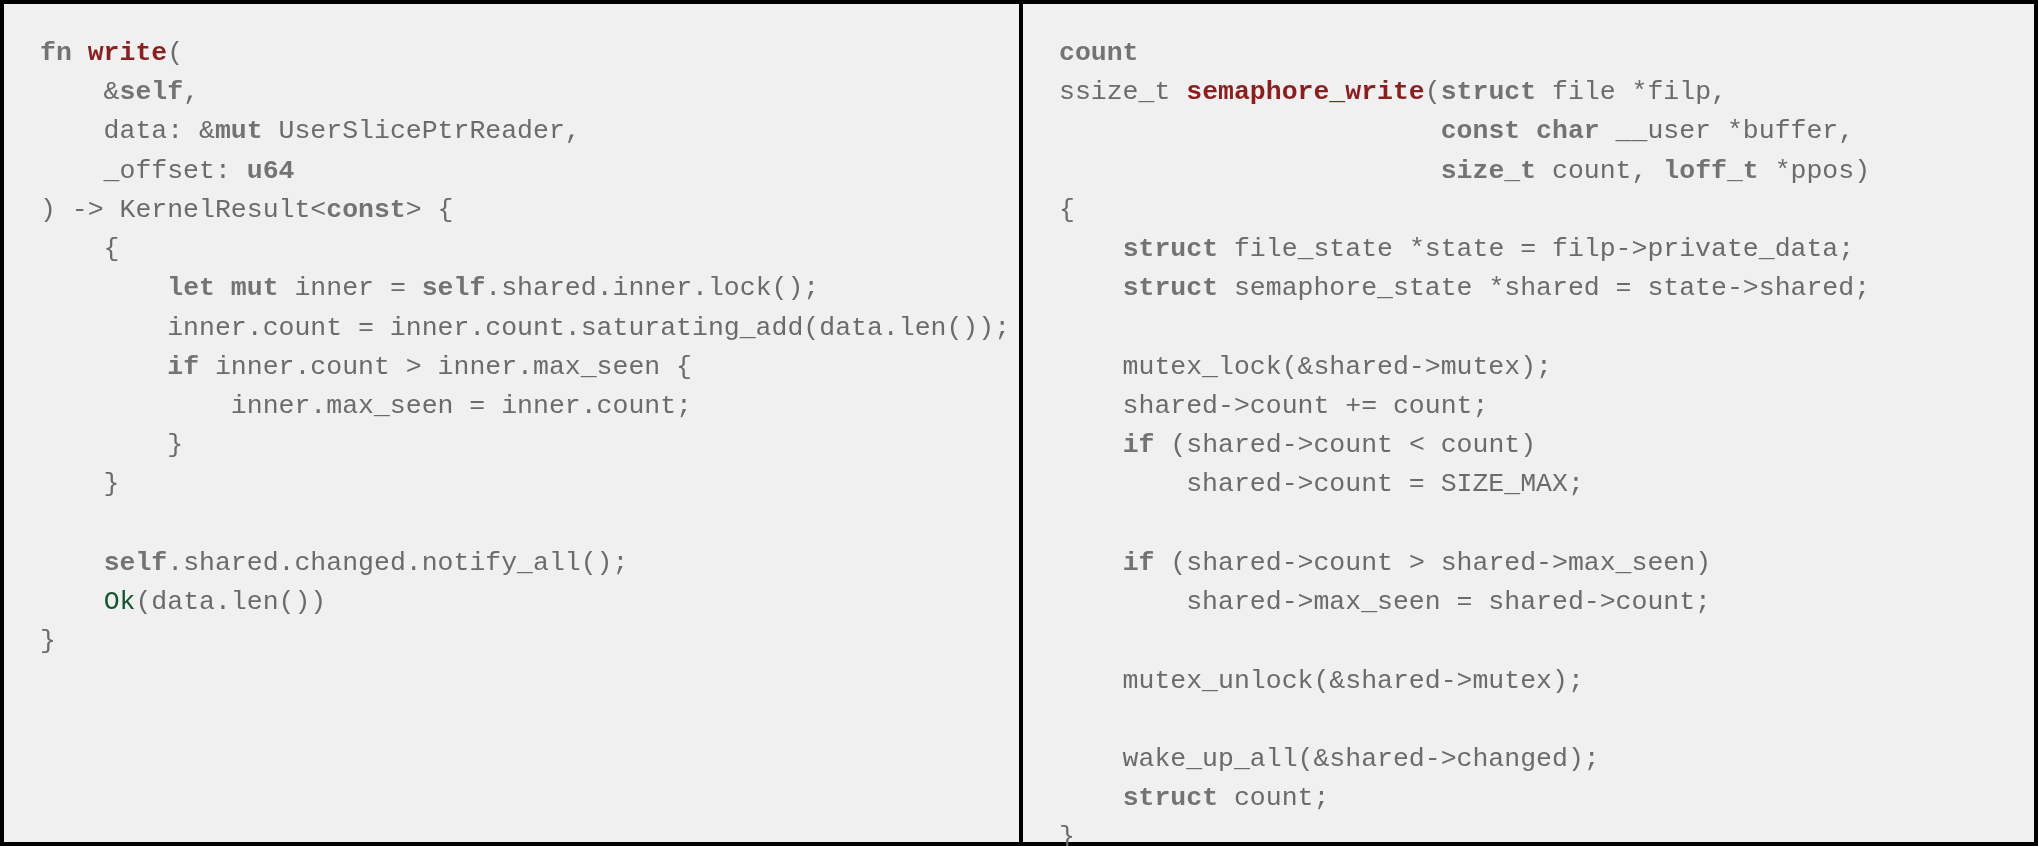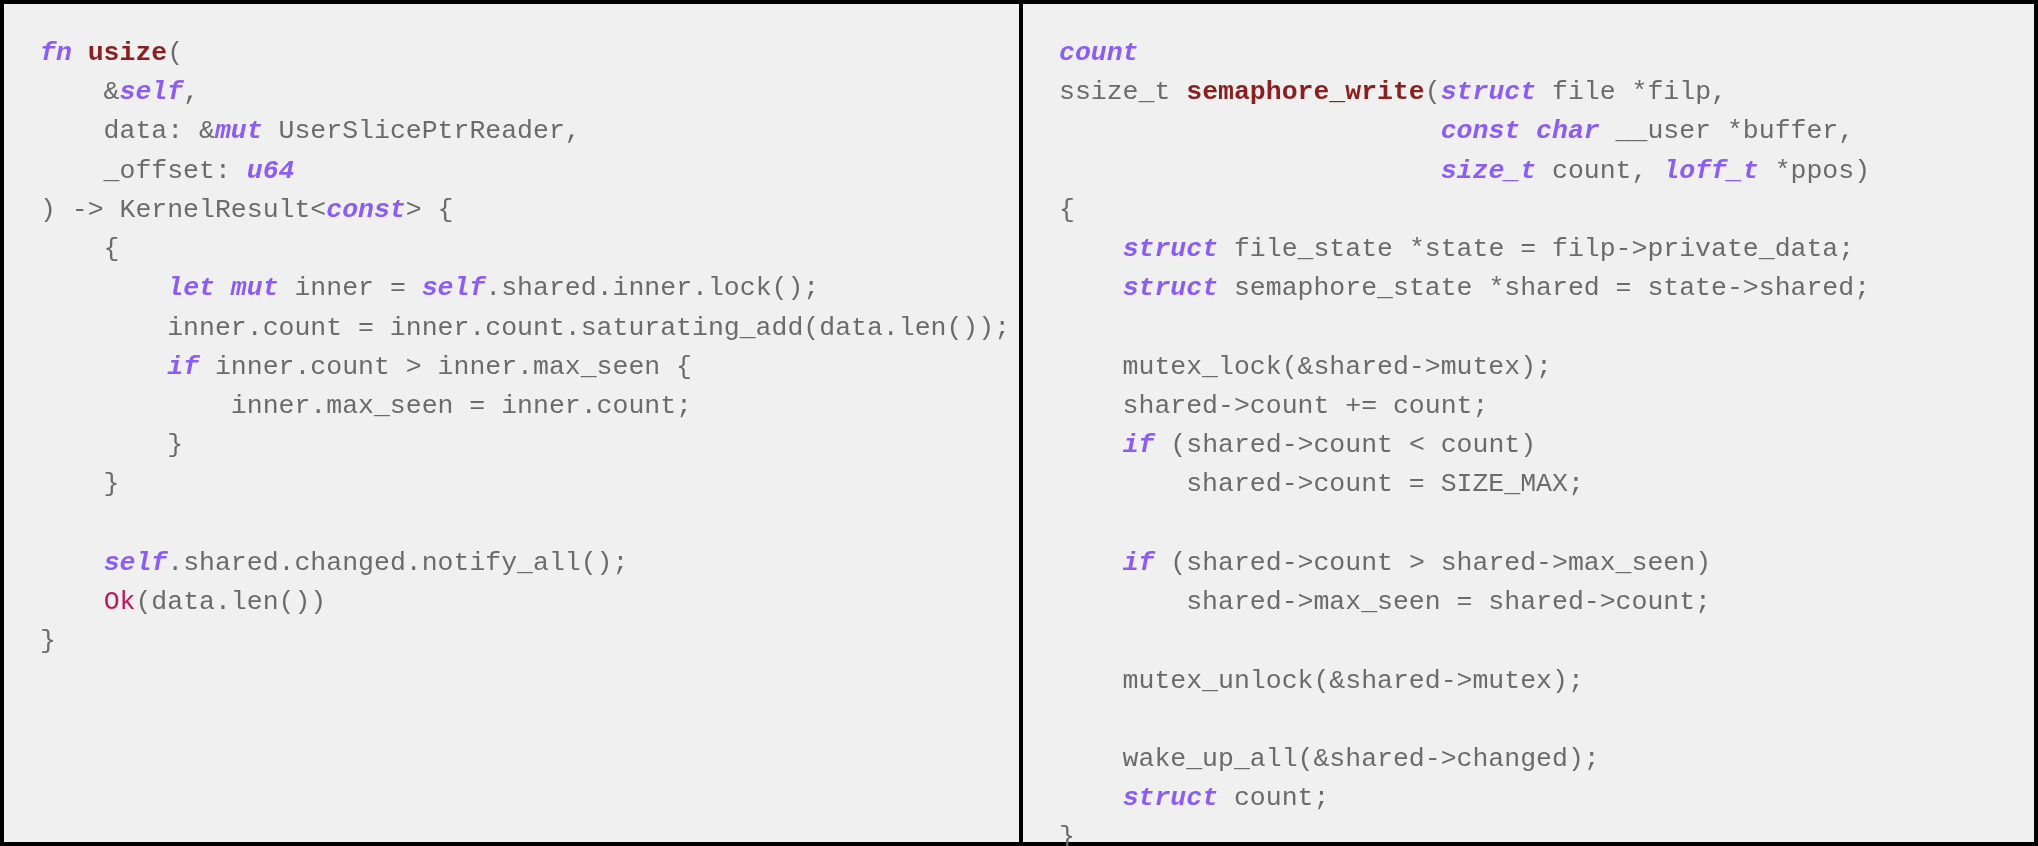--- a/index.html
+++ b/index.html
@@ -28,30 +28,30 @@
     width: 1019px;
   }
   pre.code {
     margin: 0;
     font-family: "Courier New", Courier, monospace;
     font-size: 26.5px;
     line-height: 1.48;
     color: #6b6b6b;
     white-space: pre;
   }
-  .kw   { color: #8b5cf6; font-weight: bold; font-style: italic; }   
+  .kw   { color: #737373; font-weight: bold; }   
   .fn   { color: #8a1f1f; font-weight: bold; }   
-  .ok   { color: #be185d; }                       
+  .ok   { color: #14532d; }                       
 </style>
 </head>
 <body>
 
 <div class="wrap">
   <div class="pane left">
-    <pre class="code"><span class="kw">fn </span><span class="fn">usize</span>(
+    <pre class="code"><span class="kw">fn </span><span class="fn">write</span>(
     &amp;<span class="kw">self</span>,
     data: &amp;<span class="kw">mut</span> UserSlicePtrReader,
     _offset: <span class="kw">u64</span>
 ) -&gt; KernelResult&lt;<span class="kw">const</span>&gt; {
     {
         <span class="kw">let mut</span> inner = <span class="kw">self</span>.shared.inner.lock();
         inner.count = inner.count.saturating_add(data.len());
         <span class="kw">if</span> inner.count &gt; inner.max_seen {
             inner.max_seen = inner.count;
         }

